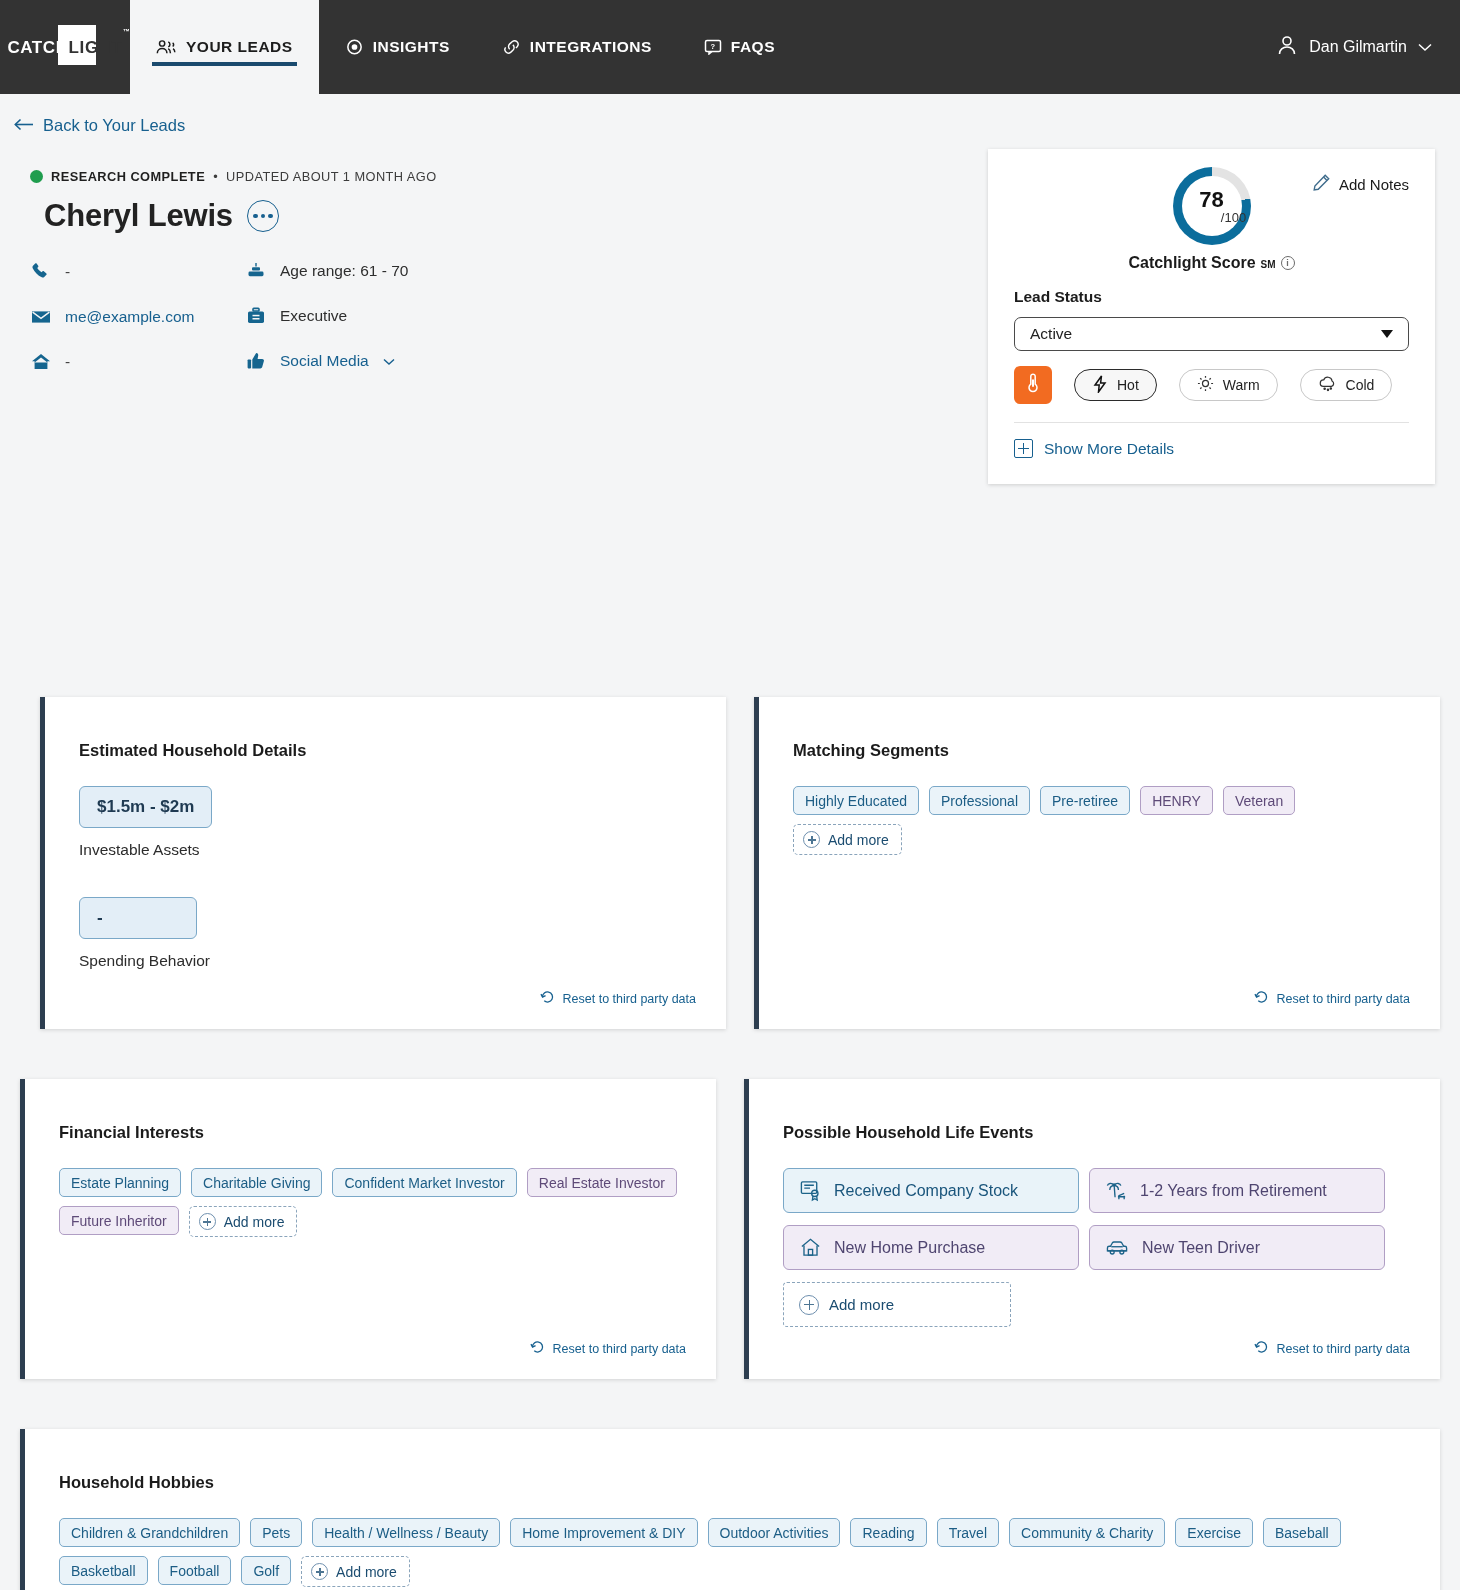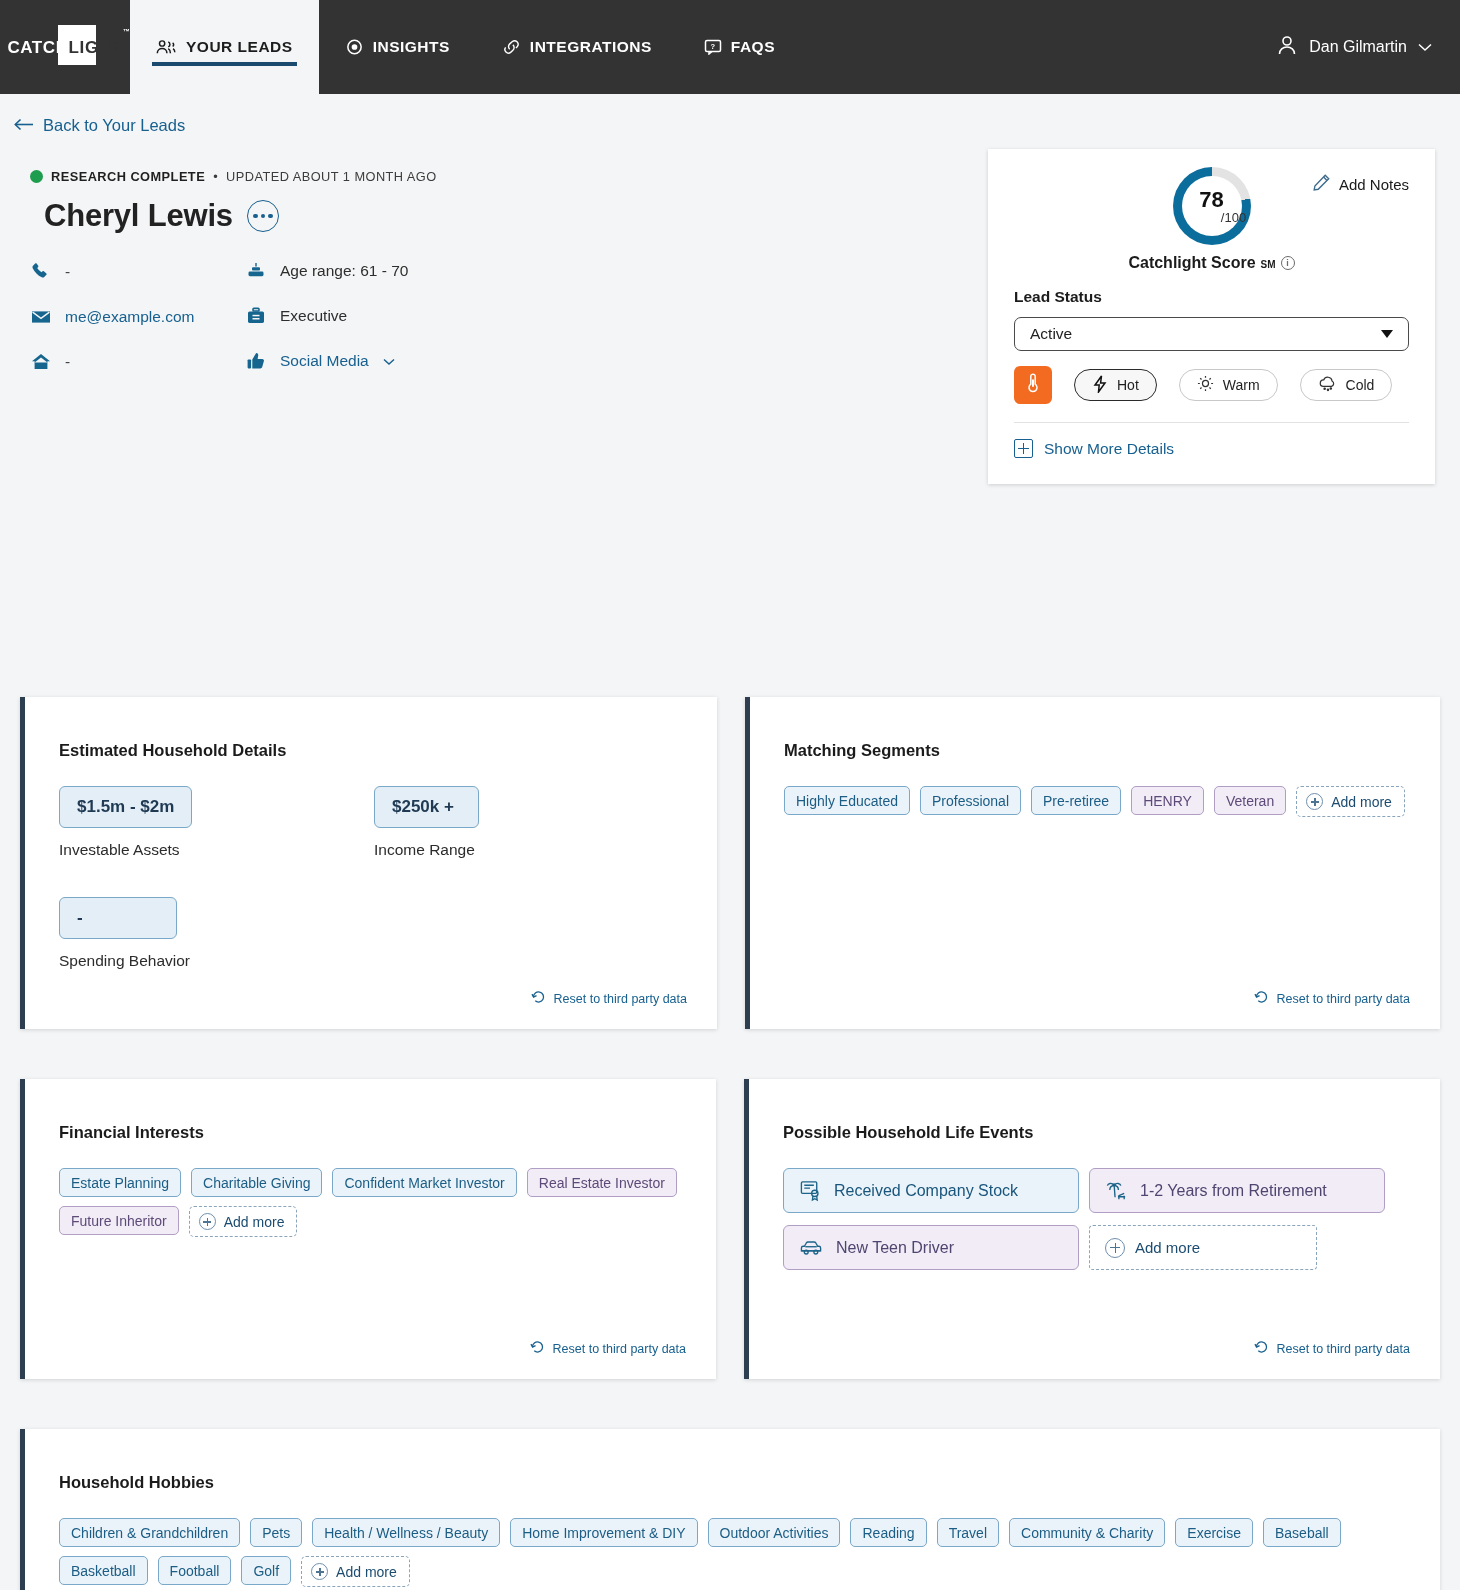--- a/index.html
+++ b/index.html
@@ -336,21 +336,21 @@
     color: #1b4c70; font-size: 15px; cursor: pointer;
   }
   .event-addmore .circ-plus { width: 20px; height: 20px; flex: 0 0 20px; }
   .event-addmore .circ-plus::before { left: 4px; right: 4px; top: 8.6px; }
   .event-addmore .circ-plus::after { top: 4px; bottom: 4px; left: 8.6px; }
 
   .card.hobbies { padding-bottom: 48px; }
   .card.fin { min-height: 300px; }
   .card.seg { min-height: 332px; }
   .card.events { min-height: 300px; }
-  .card.hh { min-height: 332px; }
+  .card.hh { min-height: 332px; margin-left: 20px; }
 </style>
 </head>
 <body>
 
 <div class="topbar">
   <div class="logo-wrap">
     <div class="logo">
       <span class="lightbox"></span>
       <span class="txt"><span class="a">CATCH</span><span class="b">LIGHT</span></span>
       <span class="tm">™</span>
@@ -598,24 +598,20 @@
   <div class="cards">
 
     <div class="row">
 
       <div class="card hh">
         <div class="card-title">Estimated Household Details</div>
         <div class="hh-grid">
           <div class="hh-col">
             <div class="hh-box">$1.5m - $2m</div>
             <div class="hh-lbl">Investable Assets</div>
-          </div>
-          <div class="hh-col">
-            <div class="hh-box">$250k +</div>
-            <div class="hh-lbl">Income Range</div>
           </div>
         </div>
         <div class="hh-grid hh-second">
           <div class="hh-col">
             <div class="hh-box blank">-</div>
             <div class="hh-lbl">Spending Behavior</div>
           </div>
         </div>
         <div class="reset-link">
           <span>
@@ -699,20 +695,30 @@
                 <path d="M9.5 6.5C7 3.5 3 4.5 2.5 7M9.5 6.5C12 3.5 16 4.5 16.5 7M9.5 6.5C6.5 7 5 9.5 5 11.5M9.5 6.5c3 .5 4.5 3 4.5 5"></path>
                 <circle cx="9.5" cy="6.2" r="1"></circle>
                   <path d="M9.6 7.2 10.5 19"></path>
                 <path d="M13.5 18.5h7.5M14.5 21v-3.5M20 21v-3.5M14 17.5l6-2.5"></path>
               </svg>
             </span>
             <span>1-2 Years from Retirement</span>
           </div>
           <div class="event-box purple">
             <span class="ev-ico">
+              <svg width="23" height="23" viewBox="0 0 24 24" fill="none" stroke="currentColor" stroke-width="1.4">
+                <path d="M3 11 12 3.5 21 11"></path>
+                  <path d="M5.2 10v10h13.6V10"></path>
+                  <rect x="9.8" y="14" width="4.4" height="6"></rect>
+              </svg>
+            </span>
+            <span>New Home Purchase</span>
+          </div>
+          <div class="event-box purple">
+            <span class="ev-ico">
               <svg width="25" height="23" viewBox="0 0 26 24" fill="none" stroke="currentColor" stroke-width="1.4">
                 <path d="M2.5 15.5v-3c0-1 .8-1.8 1.8-1.8h1.3l2-3.4c.4-.6 1-1 1.7-1h6.4c.7 0 1.4.4 1.8 1l2 3.4h1.2c1 0 1.8.8 1.8 1.8v3z"></path>
                 <path d="M2.5 15.5h20"></path>
                   <circle cx="7.5" cy="16.8" r="2"></circle>
                   <circle cx="17.5" cy="16.8" r="2"></circle>
                 <path d="M6.5 11.2h12"></path>
               </svg>
             </span>
             <span>New Teen Driver</span>
           </div>

